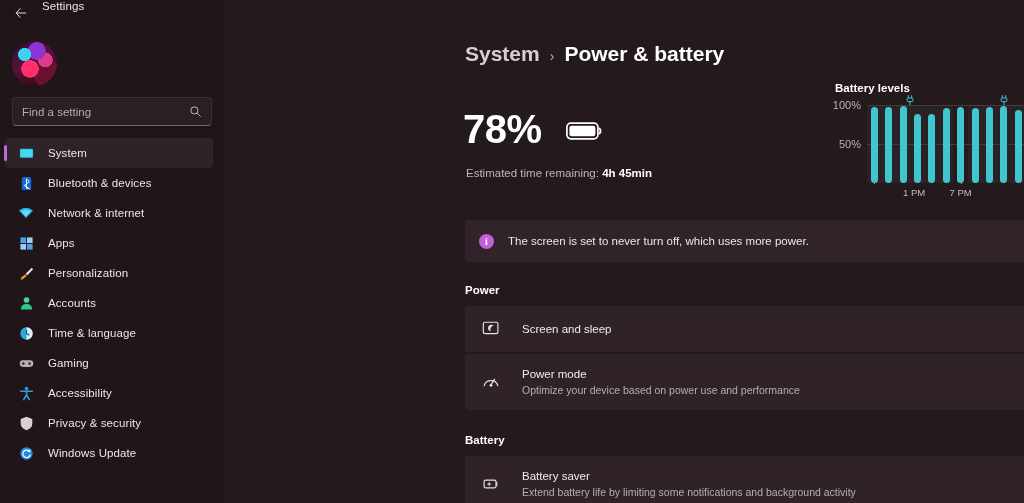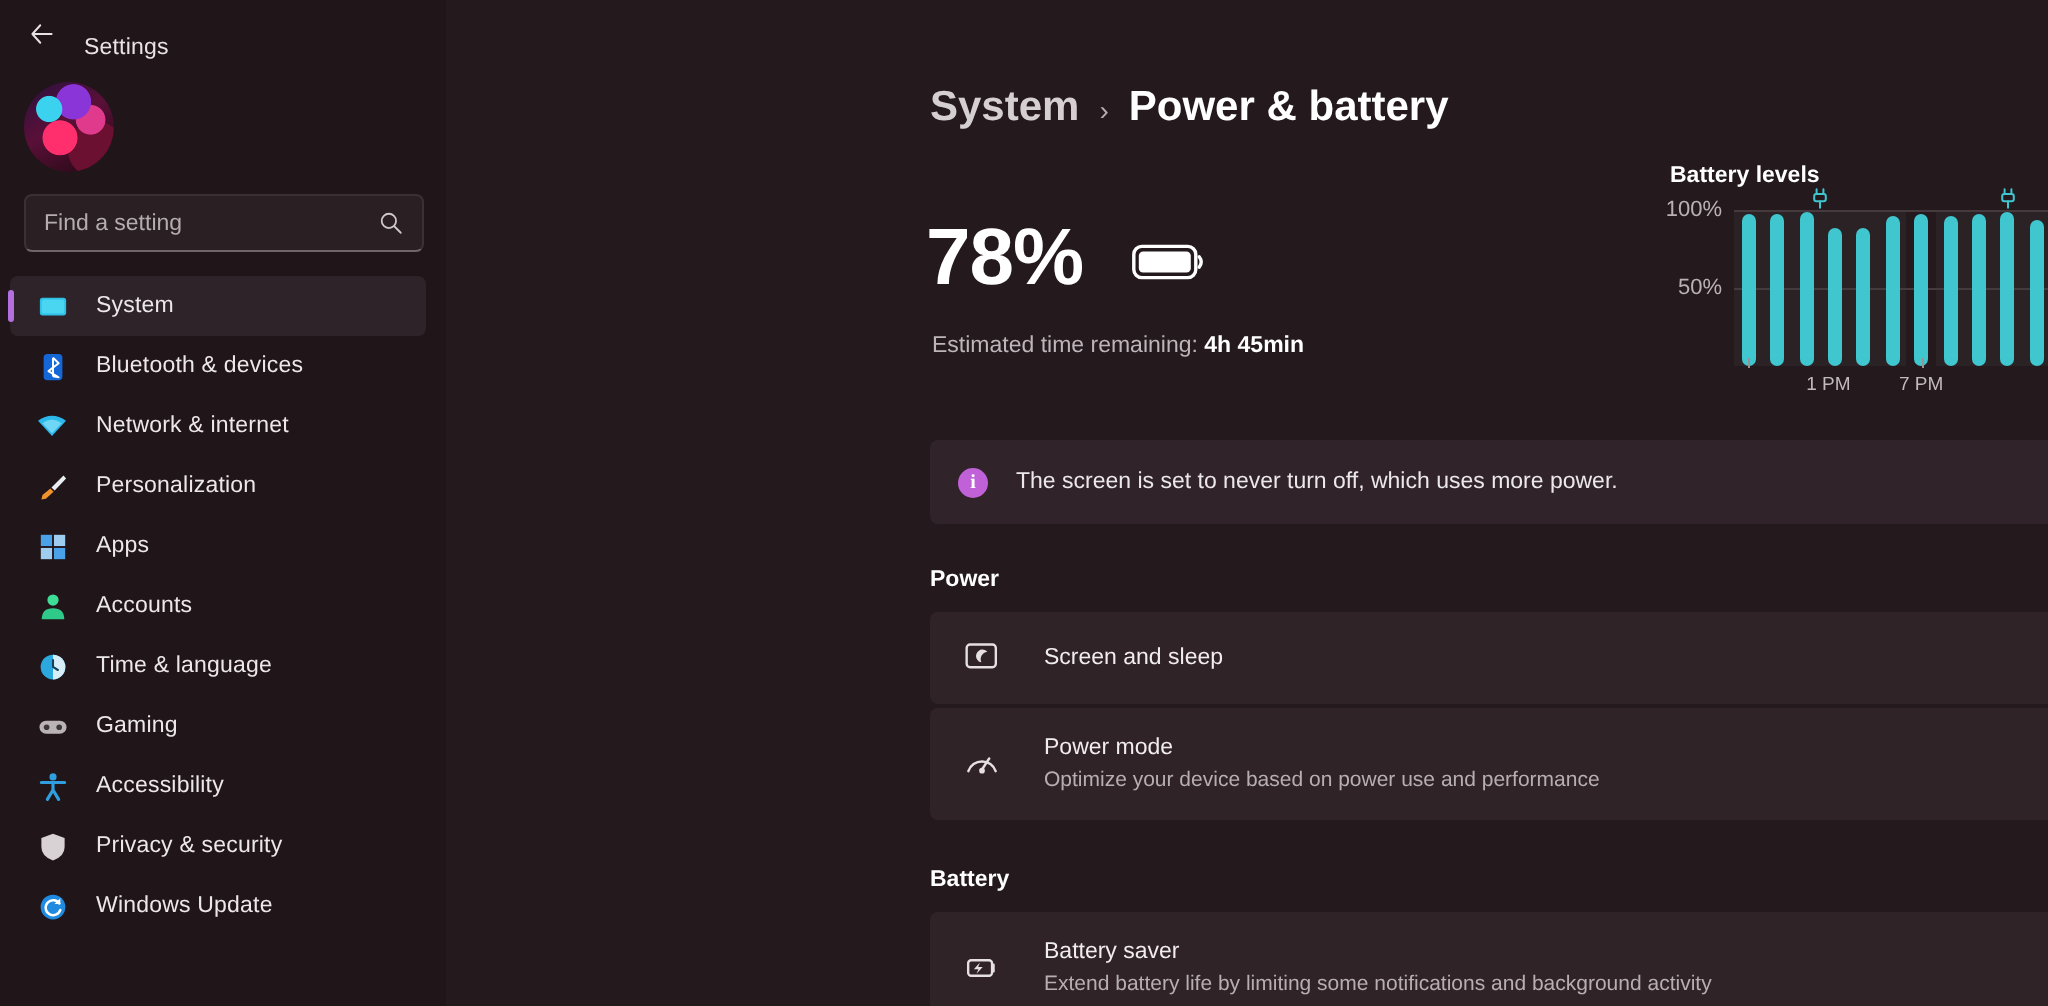--- a/index.html
+++ b/index.html
@@ -13,21 +13,21 @@
   }
   #app { position: relative; width: 1024px; height: 503px; display: flex; }
 
   
   #sidebar {
     width: 223px; height: 503px;
     background: #201519;
     flex: 0 0 223px;
     position: relative;
   }
-  .titlebar { height: 30px; display: flex; align-items: flex-end; padding-left: 8px; }
+  .titlebar { height: 30px; display: flex; align-items: flex-start; padding-left: 8px; }
   .backbtn {
     width: 26px; height: 26px; display: flex; align-items: center; justify-content: center;
     color: #e8e2e4; font-size: 14px; border-radius: 4px;
   }
   .app-title { font-size: 11.5px; color: #e9e3e5; margin-left: 8px; letter-spacing: .1px; }
 
   .profile { display: flex; align-items: center; padding: 8px 0 0 12px; height: 58px; }
   .avatar {
     width: 45px; height: 45px; border-radius: 50%;
     background:
@@ -179,37 +179,37 @@
               <path d="M1 5.4 Q8 0.3 15 5.4 L8 13 Z" fill="#2bb8ea"></path>
               <path d="M3.2 6.6 Q8 3 12.8 6.6 L8 11.6 Z" fill="#6fd7f5"></path>
             </svg>
         </span>
         <span class="nav-label">Network &amp; internet</span>
       </div>
 
       <div class="nav-item">
         <span class="nav-ico">
           <svg viewBox="0 0 16 16" width="15" height="15">
-              <path d="M13.6 1.8 L7.2 8.2 L8.9 9.9 L15 3.5 Z" fill="#e9eef2"></path>
-              <path d="M6.6 8.8 L8.3 10.5 L4.2 14.2 L1.8 14.6 L2.4 12.2 Z" fill="#f0932b"></path>
-            </svg>
-        </span>
-        <span class="nav-label">Personalization</span>
-      </div>
-
-      <div class="nav-item">
-        <span class="nav-ico">
-          <svg viewBox="0 0 16 16" width="15" height="15">
               <rect x="1.5" y="1.5" width="6" height="6" fill="#4aa3e8"></rect>
               <rect x="8.5" y="1.5" width="6" height="6" fill="#9fcdf0"></rect>
               <rect x="1.5" y="8.5" width="6" height="6" fill="#9fcdf0"></rect>
               <rect x="8.5" y="8.5" width="6" height="6" fill="#4aa3e8"></rect>
             </svg>
         </span>
         <span class="nav-label">Apps</span>
+      </div>
+
+      <div class="nav-item">
+        <span class="nav-ico">
+          <svg viewBox="0 0 16 16" width="15" height="15">
+              <path d="M13.6 1.8 L7.2 8.2 L8.9 9.9 L15 3.5 Z" fill="#e9eef2"></path>
+              <path d="M6.6 8.8 L8.3 10.5 L4.2 14.2 L1.8 14.6 L2.4 12.2 Z" fill="#f0932b"></path>
+            </svg>
+        </span>
+        <span class="nav-label">Personalization</span>
       </div>
 
       <div class="nav-item">
         <span class="nav-ico">
           <svg viewBox="0 0 16 16" width="15" height="15">
               <circle cx="8" cy="4.3" r="3" fill="#3ddc97"></circle>
               <path d="M2 14.5 Q2 8.6 8 8.6 Q14 8.6 14 14.5 Z" fill="#2fc98a"></path>
             </svg>
         </span>
         <span class="nav-label">Accounts</span>

